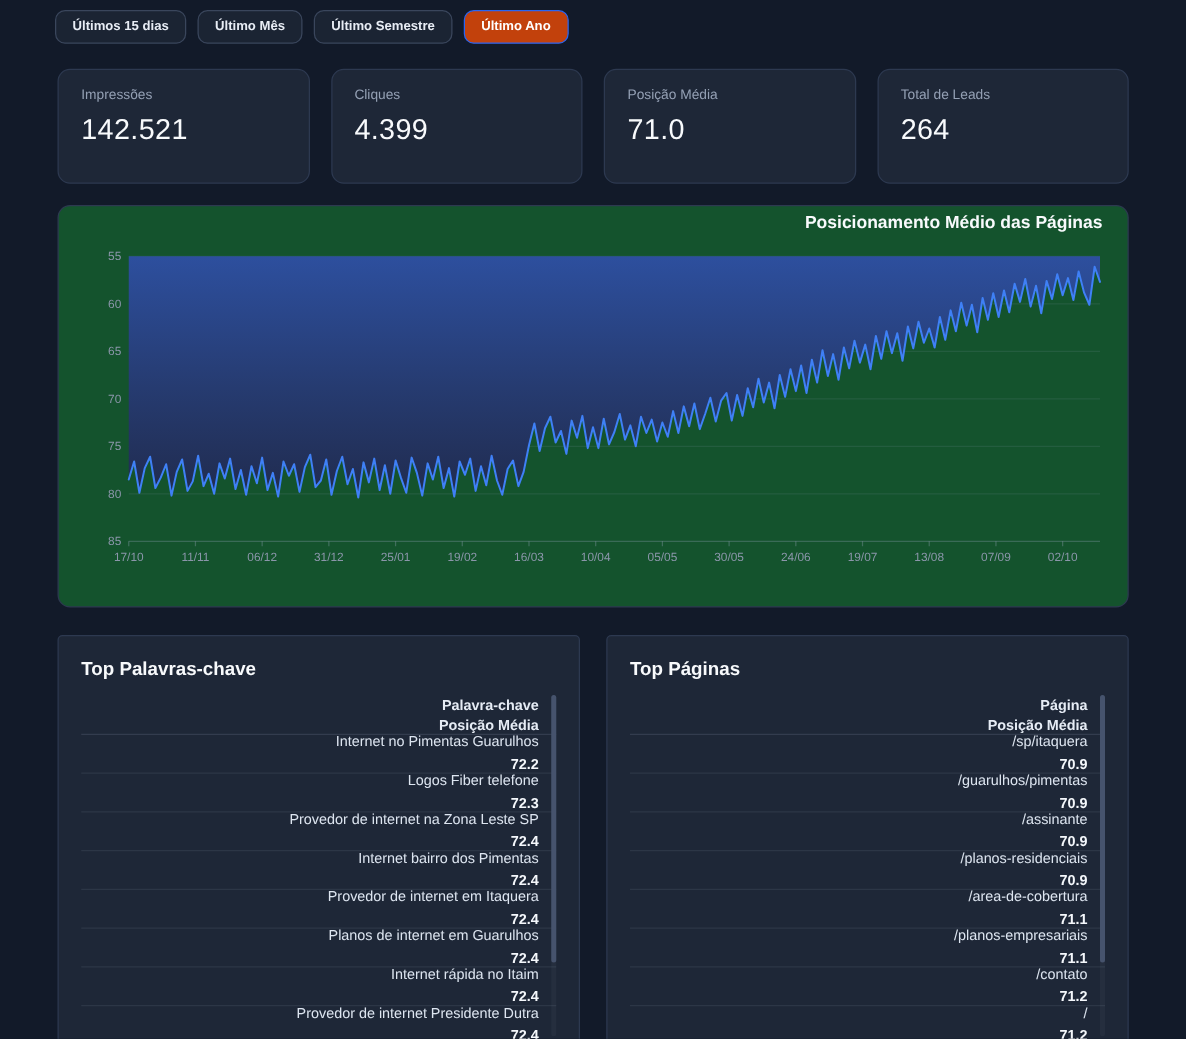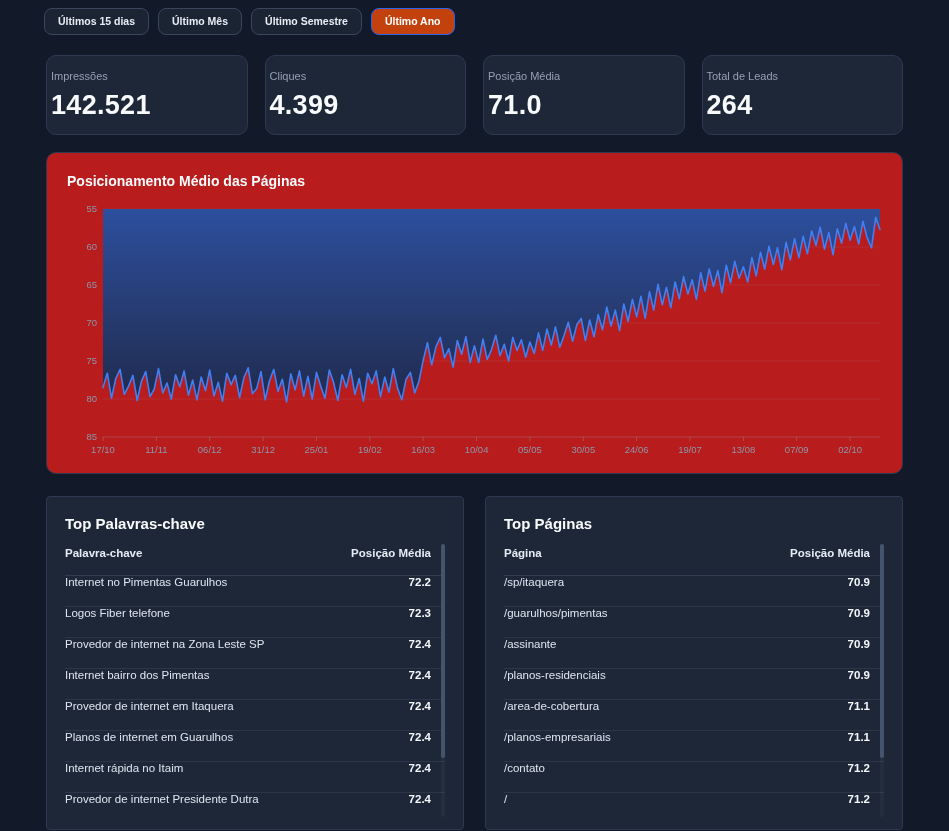--- a/index.html
+++ b/index.html
@@ -18,44 +18,44 @@
     background:#1b2433; border:1px solid #3a465c; color:#e8edf5;
     font-family:inherit; font-size:10.5px; font-weight:700;
     padding:6px 13px; border-radius:8px; cursor:pointer; line-height:1.2;
   }
   .chip.active { background:#c2410c; border-color:#2965f1; color:#ffffff; }
 
   
   .stats { display:grid; grid-template-columns:repeat(4,1fr); gap:17px; margin-bottom:17px; }
   .stat-card {
     background:#1e2737; border:1px solid #2d3950; border-radius:10px;
-    padding:14px 4px 16px; box-sizing:border-box; height:80px;
+    padding:14px 18px 16px; box-sizing:border-box; height:92px;
   }
   .stat-label { color:#94a0b4; font-size:11px; margin-bottom:8px; }
-  .stat-value { color:#f8fafc; font-size:27px; font-weight:700; letter-spacing:.3px; }
+  .stat-value { color:#f8fafc; font-size:23px; font-weight:400; letter-spacing:.3px; }
 
   
   .chart-card {
-    background:#b91c1c; border:1px solid #2d3950; border-radius:10px;
-    padding:18px 20px 8px; margin-bottom:22px; height:322px; box-sizing:border-box;
+    background:#14532d; border:1px solid #2d3950; border-radius:10px;
+    padding:2px 20px 8px; margin-bottom:22px; height:322px; box-sizing:border-box;text-align:right;
   }
   .chart-title { font-size:14px; font-weight:700; margin:2px 0 12px; color:#f8fafc; }
   #chartSvg { display:block; width:100%; height:258px; }
   .axis-label { font-size:9.5px; fill:#8b96aa; }
 
   
   .tables { display:grid; grid-template-columns:1fr 1fr; gap:21px; }
   .table-card {
     position:relative; background:#1e2737; border:1px solid #2d3950; border-radius:4px;
     padding:18px 18px 14px; height:334px; box-sizing:border-box;
   }
   .table-title { font-size:15px; font-weight:700; margin:0 0 15px; color:#f8fafc; }
   .thead, .trow {
-    display:flex; justify-content:space-between; align-items:flex-start;
-    padding-right:14px; font-size:11.5px;
+    display:flex; justify-content:space-between; align-items:flex-end;
+    padding-right:14px; font-size:11.5px;flex-direction:column;
   }
   .thead { height:28px; border-bottom:1px solid rgba(148,163,184,.18); }
   .thead span { font-weight:700; color:#e6ecf5; }
   .trow { height:30px; border-bottom:1px solid rgba(148,163,184,.12); }
   .trow:last-child { border-bottom:0; }
   .tname { color:#dde5f0; }
   .tval { font-weight:700; color:#f4f7fb; }
 
   .scrollbar {
     position:absolute; top:47px; right:18px; width:4px; height:273px;

